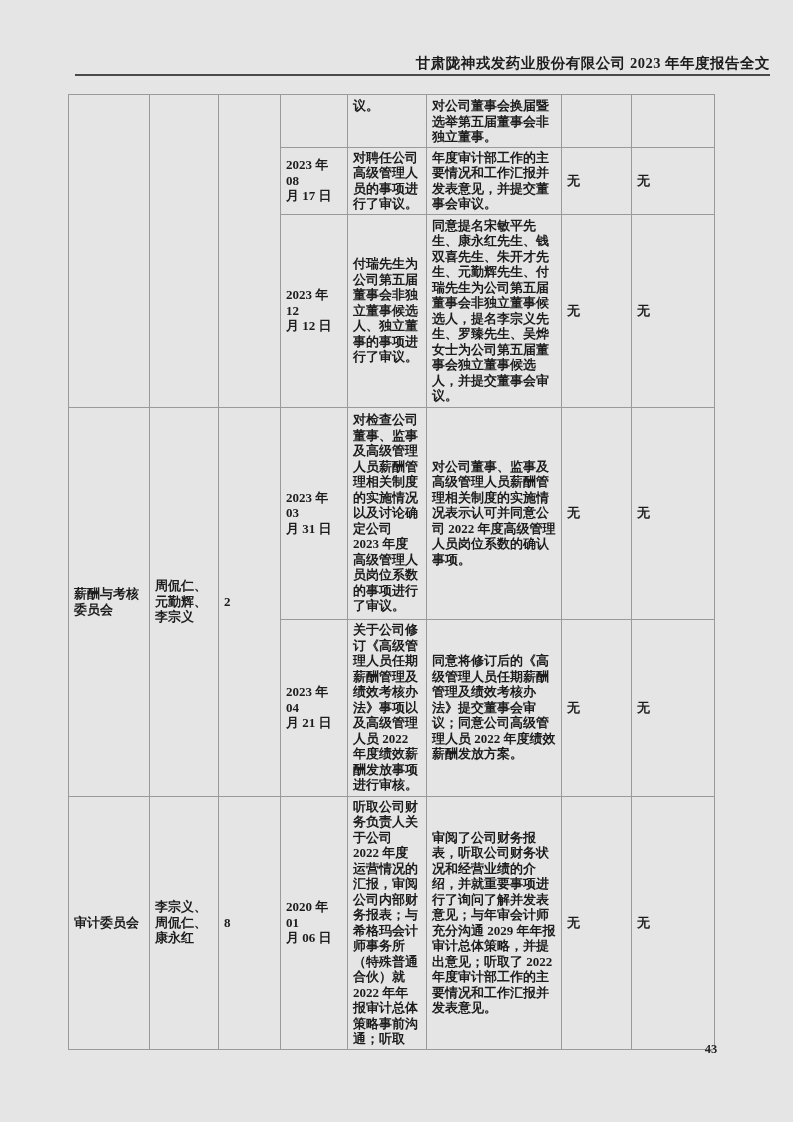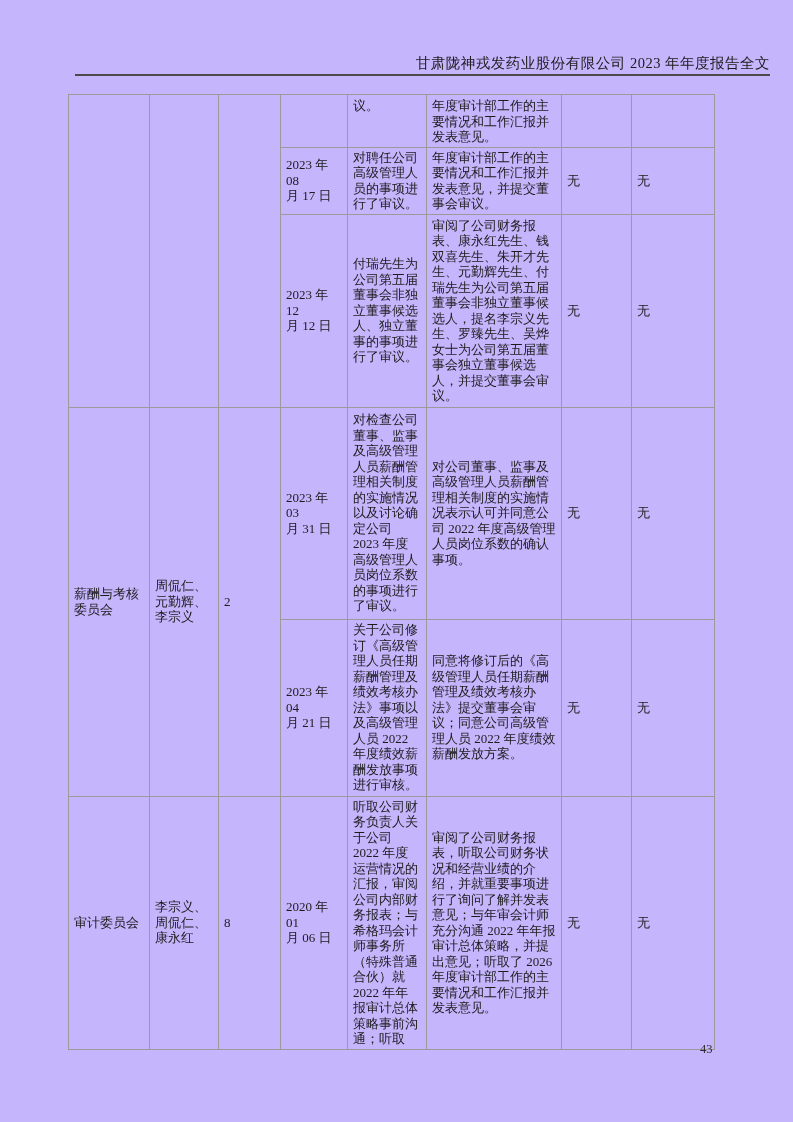--- a/index.html
+++ b/index.html
@@ -1,23 +1,24 @@
 <!DOCTYPE html>
 <html><head>
 <meta charset="utf-8">
 <style>
   html, body { margin: 0; padding: 0; background: #ffffff; }
   .page {
     position: relative;
     width: 793px;
     height: 1122px;
-    background: #c4b5fd;
+    background: #e5e5e5;
     font-family: "Liberation Serif", "DejaVu Serif", serif;
     color: #1c1c1c;
     overflow: hidden;
+    font-weight: bold;
   }
   .header-title {
     position: absolute;
     top: 54px;
     right: 23px;
     font-size: 14.5px;
     letter-spacing: 0.5px;
     color: #1c1c1c;
     white-space: nowrap;
   }
@@ -56,21 +57,21 @@
   tr.h235 { height: 235px; }
   tr.row-cont > td { vertical-align: top; padding-top: 3px; }
   td.c-count { text-align: right; padding-right: 13px; }
   td.c-date  { padding: 2px 4px; white-space: pre-line; }
   td.c-na    { padding-left: 6px; }
   .page-number {
     position: absolute;
     top: 1042px;
     left: 700px;
     width: 22px;
-    text-align: left;
+    text-align: center;
     font-size: 12.5px;
     color: #2a2a2a;
   }
 </style>
 </head>
 <body>
 
 <div class="page">
 
   <div class="header-title">甘肃陇神戎发药业股份有限公司 2023 年年度报告全文</div>
@@ -87,37 +88,37 @@
       <col style="width:70px">
         <col style="width:83px">
     </colgroup>
     <tbody>
       <tr class="h49 row-cont">
         <td rowspan="3" class="c-committee"></td>
         <td rowspan="3" class="c-members"></td>
         <td rowspan="3" class="c-count"></td>
         <td class="c-date"></td>
         <td class="c-topic">议。</td>
-        <td class="c-content">年度审计部工作的主要情况和工作汇报并发表意见。</td>
+        <td class="c-content">对公司董事会换届暨选举第五届董事会非独立董事。</td>
         <td class="c-na"></td>
         <td class="c-na"></td>
       </tr>
       <tr class="h65">
         <td class="c-date">2023 年 08
 月 17 日</td>
         <td class="c-topic">对聘任公司高级管理人员的事项进行了审议。</td>
         <td class="c-content">年度审计部工作的主要情况和工作汇报并发表意见，并提交董事会审议。</td>
         <td class="c-na">无</td>
         <td class="c-na">无</td>
       </tr>
       <tr class="h193">
         <td class="c-date">2023 年 12
 月 12 日</td>
         <td class="c-topic">付瑞先生为公司第五届董事会非独立董事候选人、独立董事的事项进行了审议。</td>
-        <td class="c-content">审阅了公司财务报表、康永红先生、钱双喜先生、朱开才先生、元勤辉先生、付瑞先生为公司第五届董事会非独立董事候选人，提名李宗义先生、罗臻先生、吴烨女士为公司第五届董事会独立董事候选人，并提交董事会审议。</td>
+        <td class="c-content">同意提名宋敏平先生、康永红先生、钱双喜先生、朱开才先生、元勤辉先生、付瑞先生为公司第五届董事会非独立董事候选人，提名李宗义先生、罗臻先生、吴烨女士为公司第五届董事会独立董事候选人，并提交董事会审议。</td>
         <td class="c-na">无</td>
         <td class="c-na">无</td>
       </tr>
       <tr class="h212">
         <td rowspan="2" class="c-committee">薪酬与考核委员会</td>
         <td rowspan="2" class="c-members">周侃仁、元勤辉、李宗义</td>
         <td rowspan="2" class="c-count">2</td>
         <td class="c-date">2023 年 03
 月 31 日</td>
         <td class="c-topic">对检查公司董事、监事及高级管理人员薪酬管理相关制度的实施情况以及讨论确定公司 2023 年度高级管理人员岗位系数的事项进行了审议。</td>
@@ -133,21 +134,21 @@
         <td class="c-na">无</td>
         <td class="c-na">无</td>
       </tr>
       <tr class="h235">
         <td class="c-committee">审计委员会</td>
         <td class="c-members">李宗义、周侃仁、康永红</td>
         <td class="c-count">8</td>
         <td class="c-date">2020 年 01
 月 06 日</td>
         <td class="c-topic">听取公司财务负责人关于公司 2022 年度运营情况的汇报，审阅公司内部财务报表；与希格玛会计师事务所（特殊普通合伙）就 2022 年年报审计总体策略事前沟通；听取</td>
-        <td class="c-content">审阅了公司财务报表，听取公司财务状况和经营业绩的介绍，并就重要事项进行了询问了解并发表意见；与年审会计师充分沟通 2022 年年报审计总体策略，并提出意见；听取了 2026 年度审计部工作的主要情况和工作汇报并发表意见。</td>
+        <td class="c-content">审阅了公司财务报表，听取公司财务状况和经营业绩的介绍，并就重要事项进行了询问了解并发表意见；与年审会计师充分沟通 2029 年年报审计总体策略，并提出意见；听取了 2022 年度审计部工作的主要情况和工作汇报并发表意见。</td>
         <td class="c-na">无</td>
         <td class="c-na">无</td>
       </tr>
     </tbody>
   </table>
 
   <div class="page-number">43</div>
 
 </div>
 

